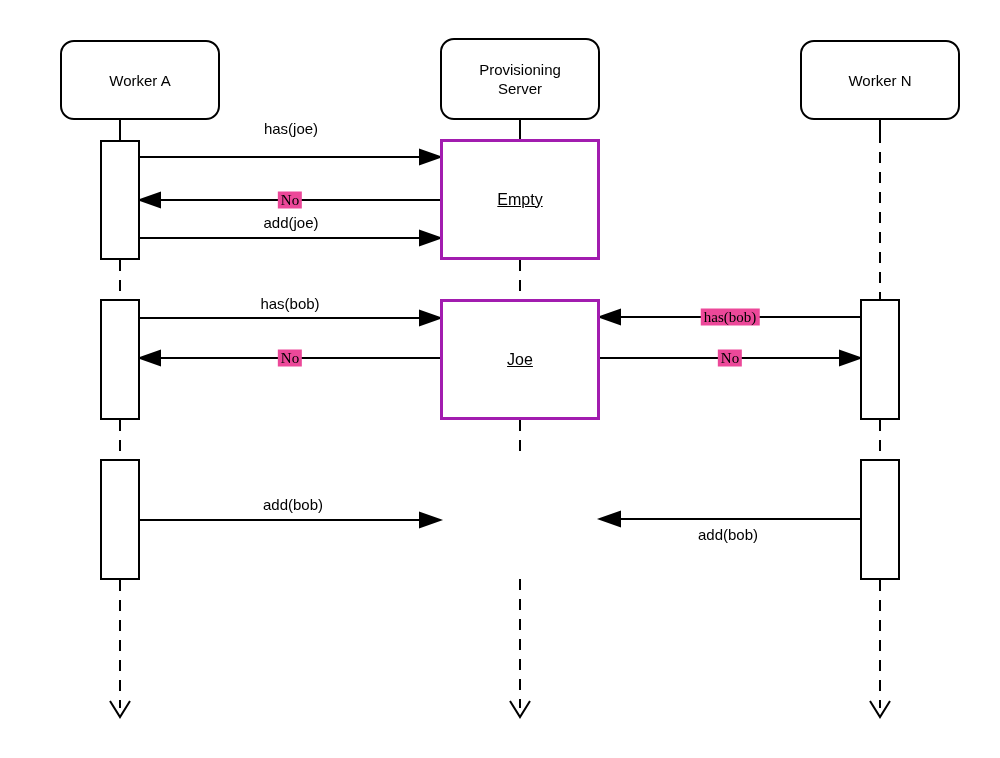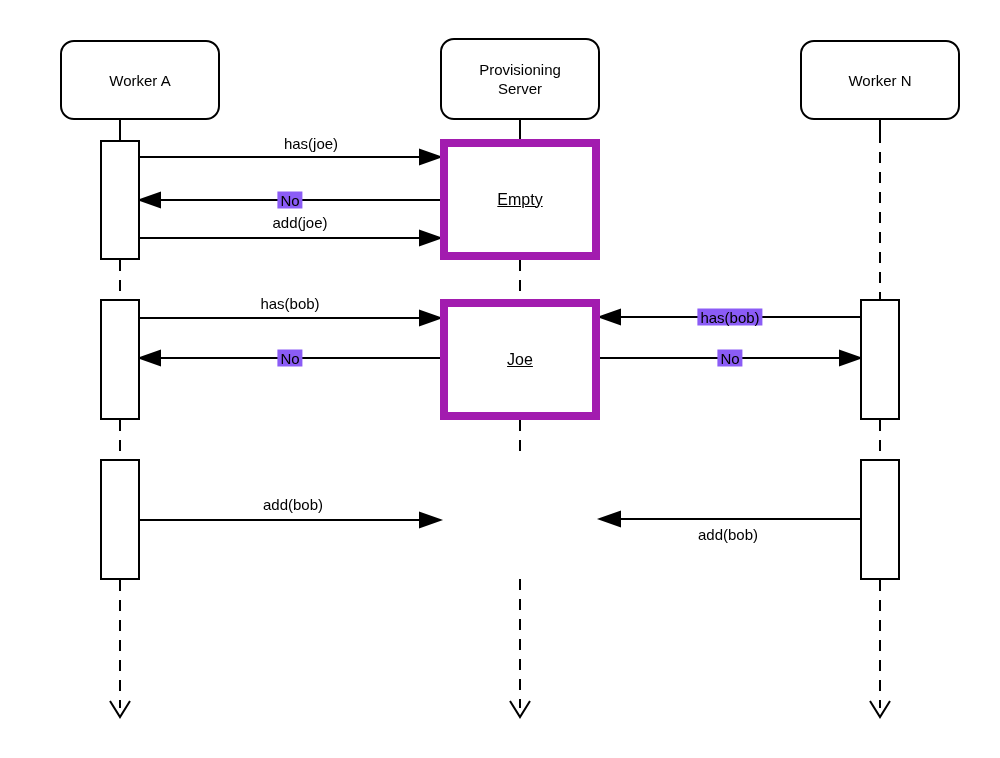--- a/index.html
+++ b/index.html
@@ -25,21 +25,21 @@
     justify-content: center;
     text-align: center;
     font-size: 15px;
     line-height: 19px;
   }
   .actor-box .label-narrow { max-width: 100px; }
 
   .state-box {
     position: absolute;
     box-sizing: border-box;
-    border: 8px solid #a21caf;
+    border: 3px solid #a21caf;
     background: #ffffff;
     display: flex;
     align-items: center;
     justify-content: center;
     text-align: center;
     font-size: 16px;
   }
   .state-box .state-label { text-decoration: underline; }
 
   .activation {
@@ -51,22 +51,23 @@
 
   .msg-label {
     position: absolute;
     font-size: 15px;
     line-height: 17px;
     white-space: nowrap;
     transform: translateX(-50%);
   }
   .msg-label.on-line {
     transform: translate(-50%, -50%);
-    background: #8b5cf6;
+    background: #ec4899;
     padding: 0 3px;
+    font-family: Liberation Serif, serif;
   }
 </style>
 </head>
 <body>
 
 <div id="canvas">
 
   <svg id="wires" viewBox="0 0 1000 758" xmlns="http://www.w3.org/2000/svg" fill="none" stroke="#000000" stroke-width="2">
 
     <g>
@@ -151,23 +152,23 @@
   <div class="activation" style="left:860px; top:299px; width:40px; height:121px;"></div>
   <div class="activation" style="left:860px; top:459px; width:40px; height:121px;"></div>
 
   <div class="state-box" style="left:440px; top:139px; width:160px; height:121px;">
     <span class="state-label">Empty</span>
   </div>
   <div class="state-box" style="left:440px; top:299px; width:160px; height:121px;">
     <span class="state-label">Joe</span>
   </div>
 
-  <div class="msg-label" style="left:291px; top:135px;margin-left:20px;">has(joe)</div>
+  <div class="msg-label" style="left:291px; top:120px;">has(joe)</div>
   <div class="msg-label on-line" style="left:290px; top:200px;">No</div>
-  <div class="msg-label" style="left:300px; top:214px;">add(joe)</div>
+  <div class="msg-label" style="left:291px; top:214px;">add(joe)</div>
 
   <div class="msg-label" style="left:290px; top:295px;">has(bob)</div>
   <div class="msg-label on-line" style="left:290px; top:358px;">No</div>
 
   <div class="msg-label on-line" style="left:730px; top:317px;">has(bob)</div>
   <div class="msg-label on-line" style="left:730px; top:358px;">No</div>
 
   <div class="msg-label" style="left:293px; top:496px;">add(bob)</div>
   <div class="msg-label" style="left:728px; top:526px;">add(bob)</div>
 

